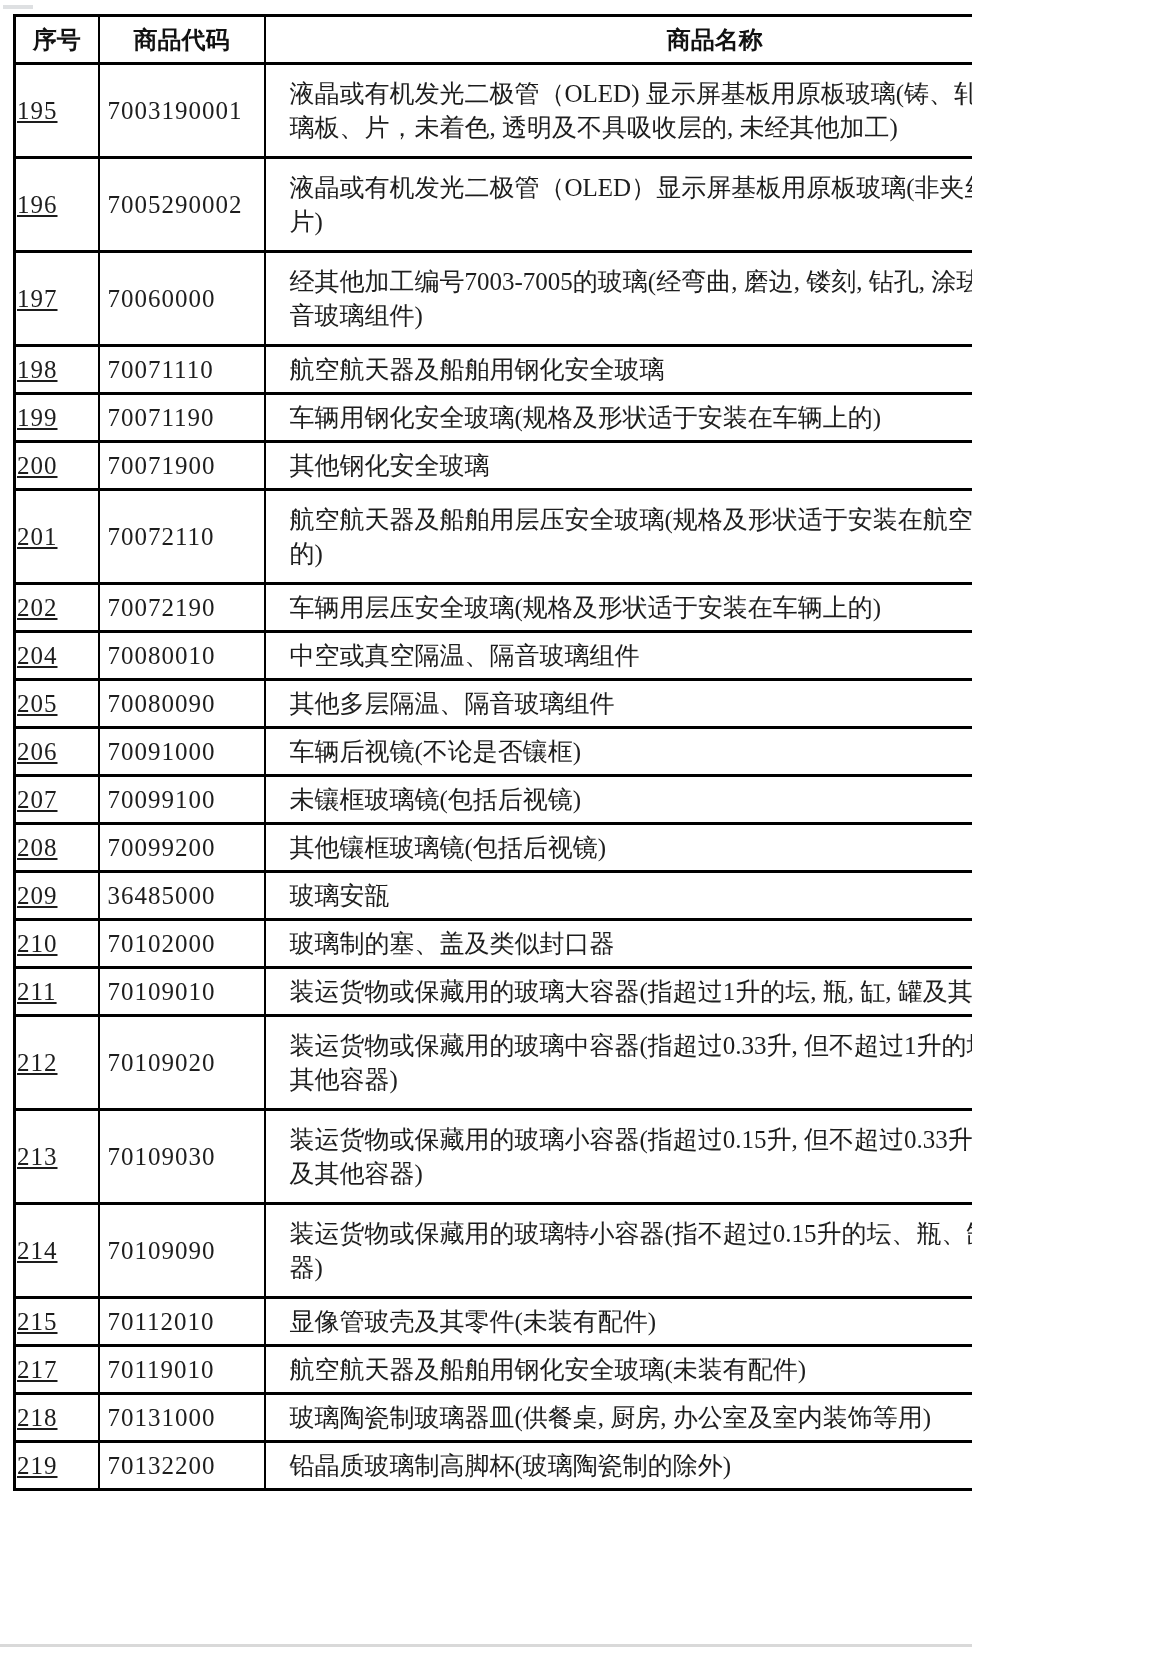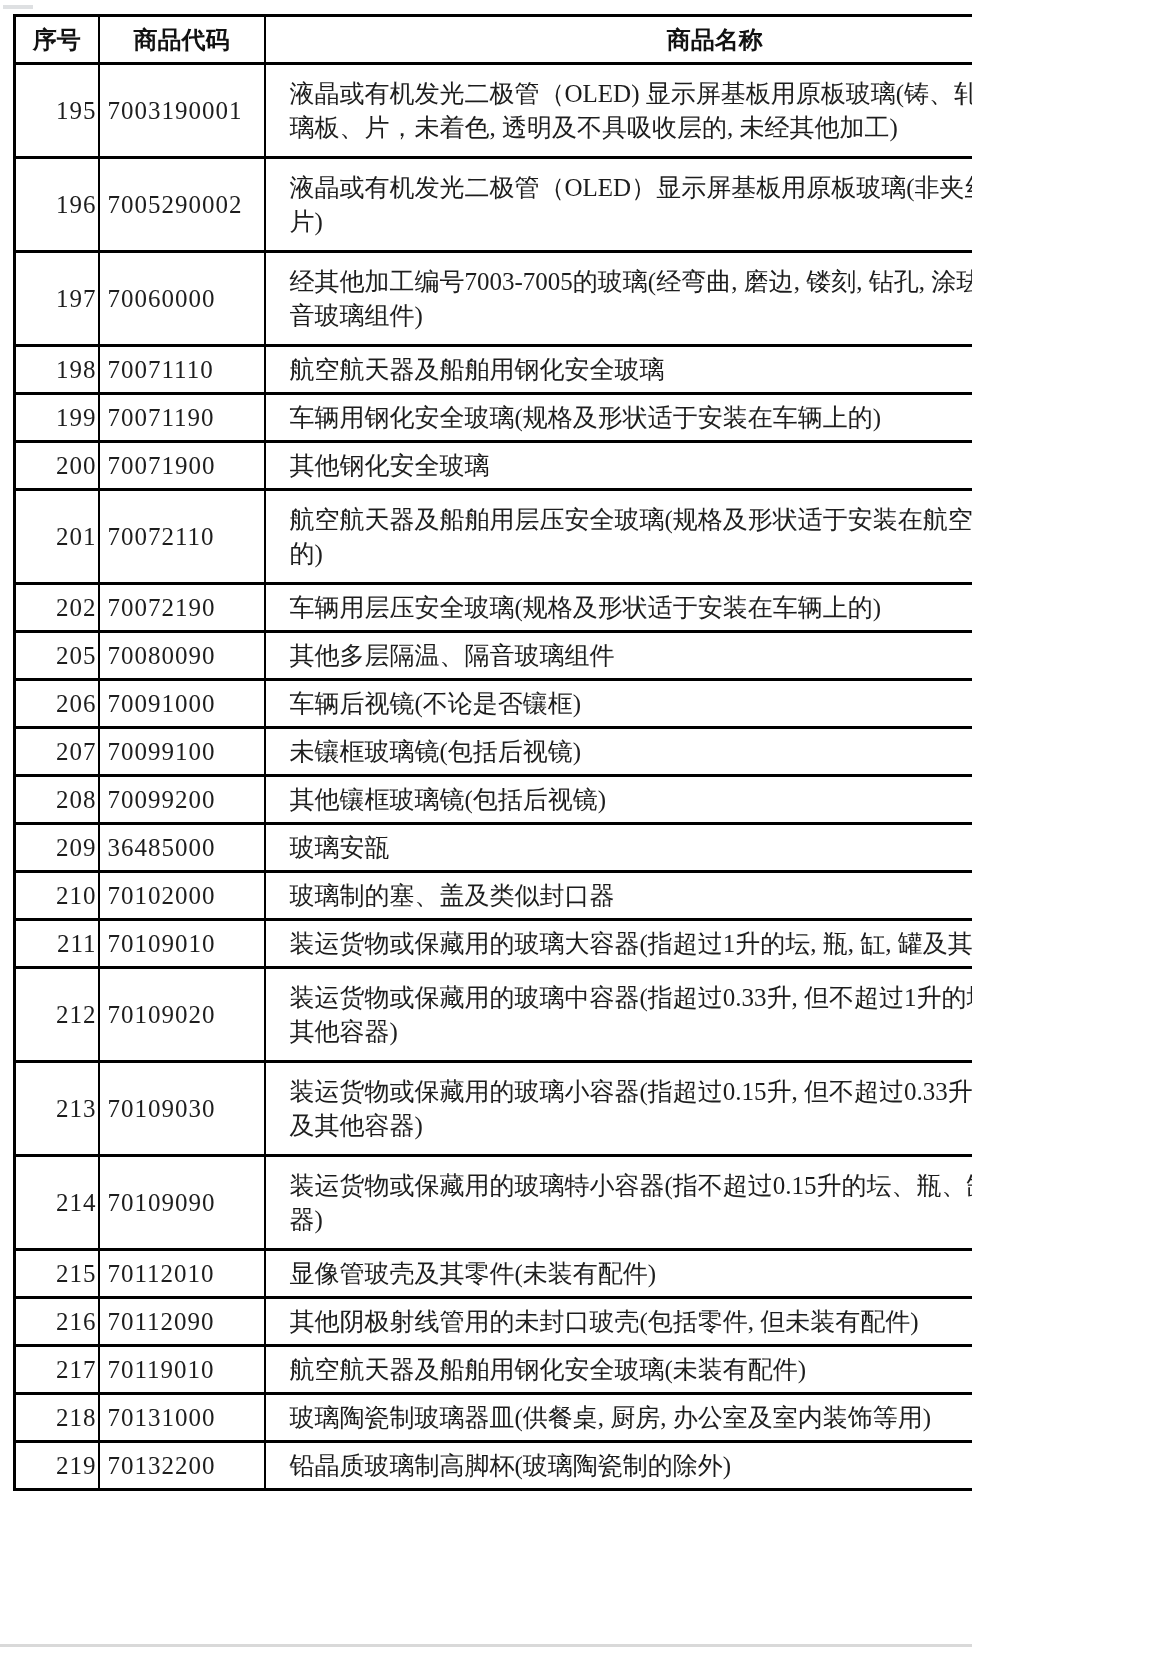--- a/index.html
+++ b/index.html
@@ -61,22 +61,23 @@
     color: #111111;
     padding: 0;
   }
   tbody td {
     font-size: 25px;
     line-height: 34px;
   }
   tr.row-short { height: 48px; }
   tr.row-tall  { height: 94px; }
   td.c-no {
-    text-align: right;
+    text-align: left;
     letter-spacing: 1px;
+    text-decoration: underline;
   }
   td.c-code {
     text-align: left;
     padding: 0 4px 0 8px;
     letter-spacing: 1px;
   }
   td.c-name {
     text-align: left;
     padding: 5px 12px 5px 24px;
     word-break: break-all;
@@ -146,20 +147,25 @@
           <td class="c-name">航空航天器及船舶用层压安全玻璃(规格及形状适于安装在航空航天器及船上的)</td>
         </tr>
 
         <tr class="row-short">
           <td class="c-no">202</td>
           <td class="c-code">70072190</td>
           <td class="c-name">车辆用层压安全玻璃(规格及形状适于安装在车辆上的)</td>
         </tr>
 
 
+        <tr class="row-short">
+          <td class="c-no">204</td>
+          <td class="c-code">70080010</td>
+          <td class="c-name">中空或真空隔温、隔音玻璃组件</td>
+        </tr>
 
         <tr class="row-short">
           <td class="c-no">205</td>
           <td class="c-code">70080090</td>
           <td class="c-name">其他多层隔温、隔音玻璃组件</td>
         </tr>
 
         <tr class="row-short">
           <td class="c-no">206</td>
           <td class="c-code">70091000</td>
@@ -213,25 +219,20 @@
           <td class="c-code">70109090</td>
           <td class="c-name">装运货物或保藏用的玻璃特小容器(指不超过0.15升的坛、瓶、缸、罐及其他容器)</td>
         </tr>
 
         <tr class="row-short">
           <td class="c-no">215</td>
           <td class="c-code">70112010</td>
           <td class="c-name">显像管玻壳及其零件(未装有配件)</td>
         </tr>
 
-        <tr class="row-short">
-          <td class="c-no">216</td>
-          <td class="c-code">70112090</td>
-          <td class="c-name">其他阴极射线管用的未封口玻壳(包括零件, 但未装有配件)</td>
-        </tr>
 
         <tr class="row-short">
           <td class="c-no">217</td>
           <td class="c-code">70119010</td>
           <td class="c-name">航空航天器及船舶用钢化安全玻璃(未装有配件)</td>
         </tr>
 
         <tr class="row-short">
           <td class="c-no">218</td>
           <td class="c-code">70131000</td>

